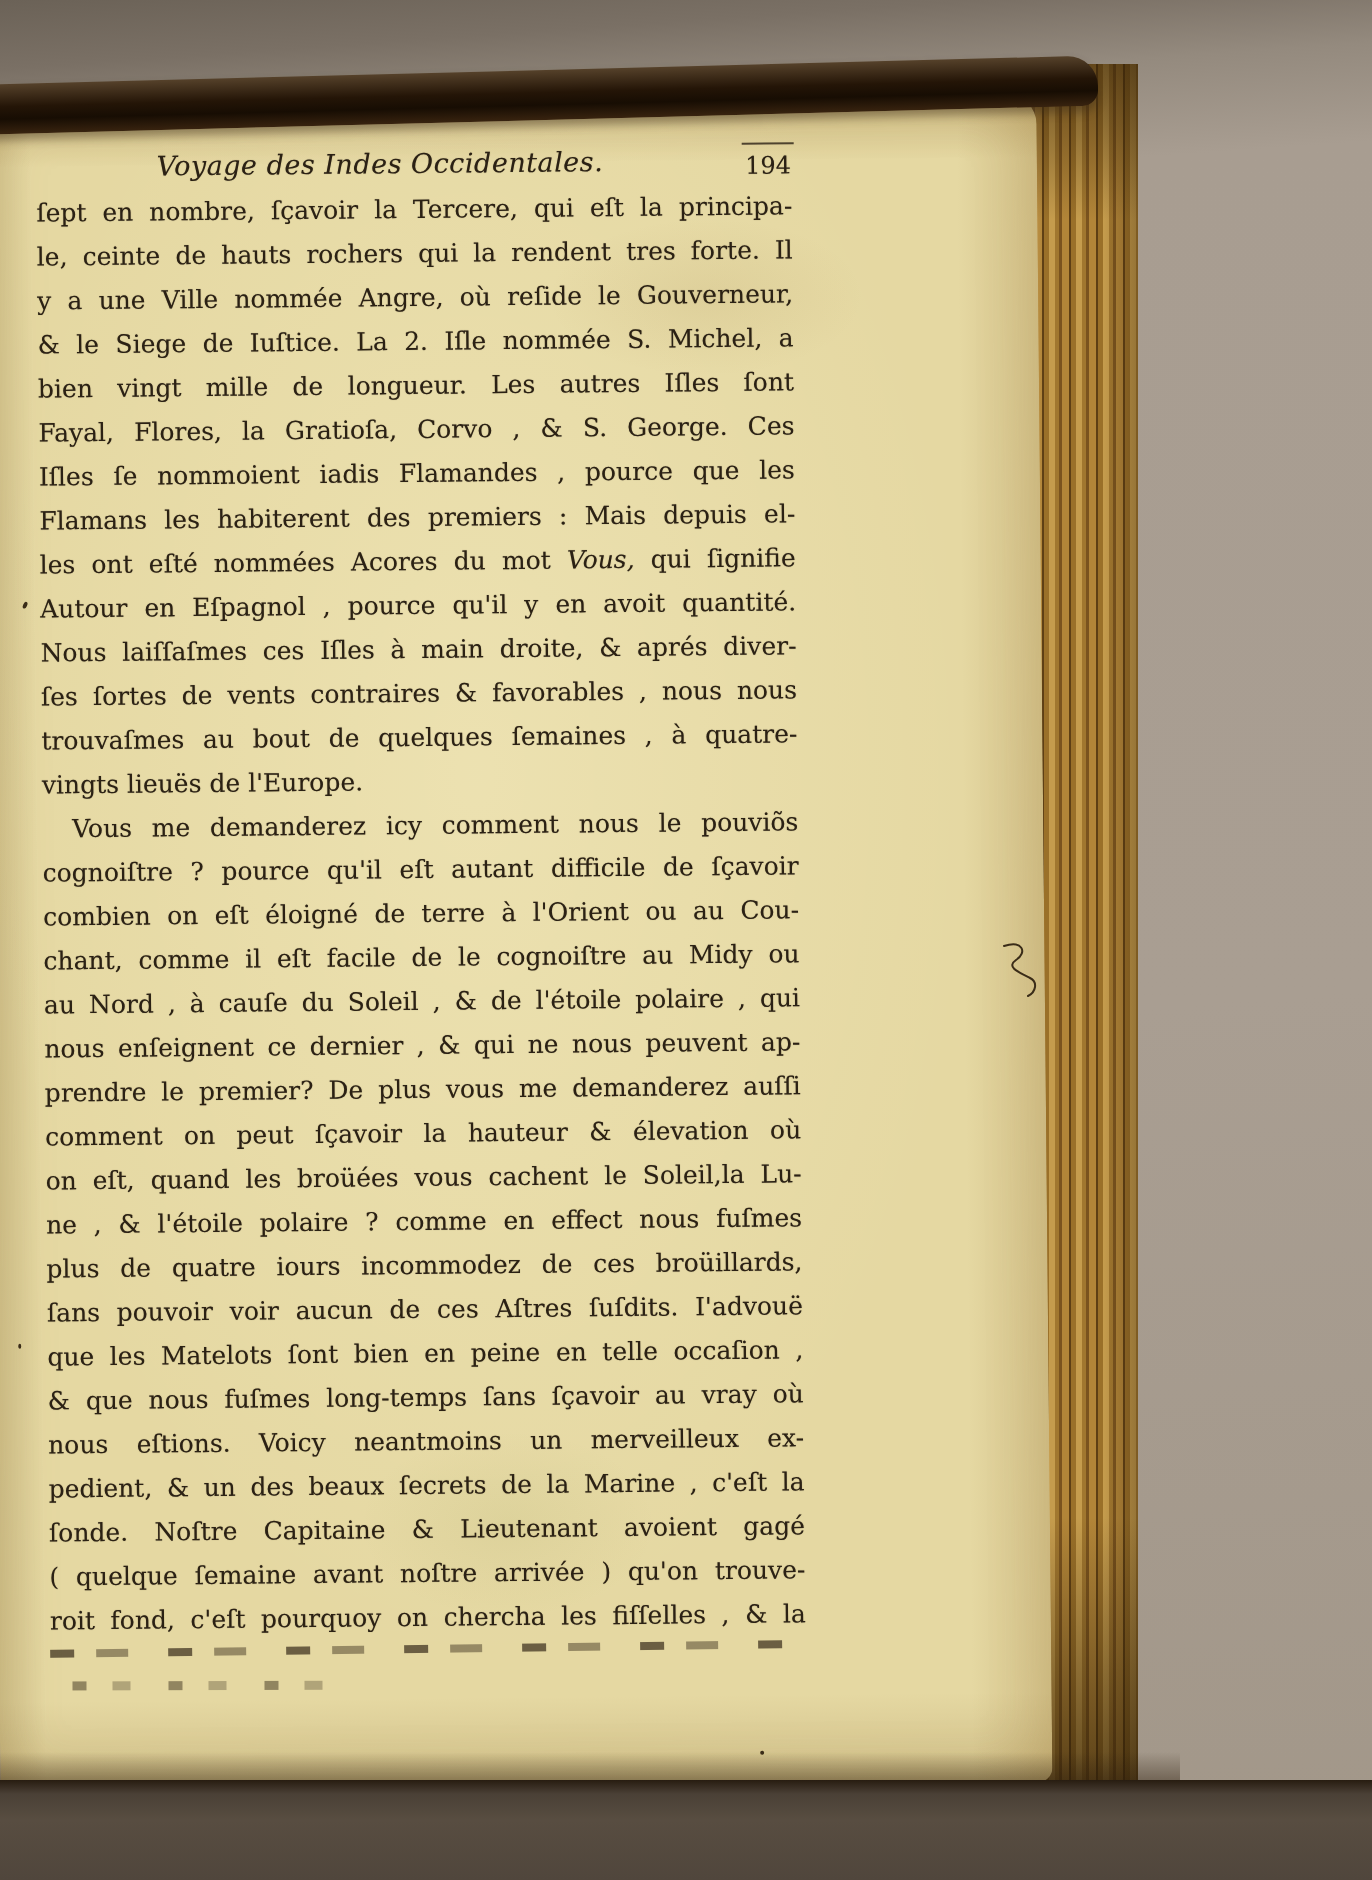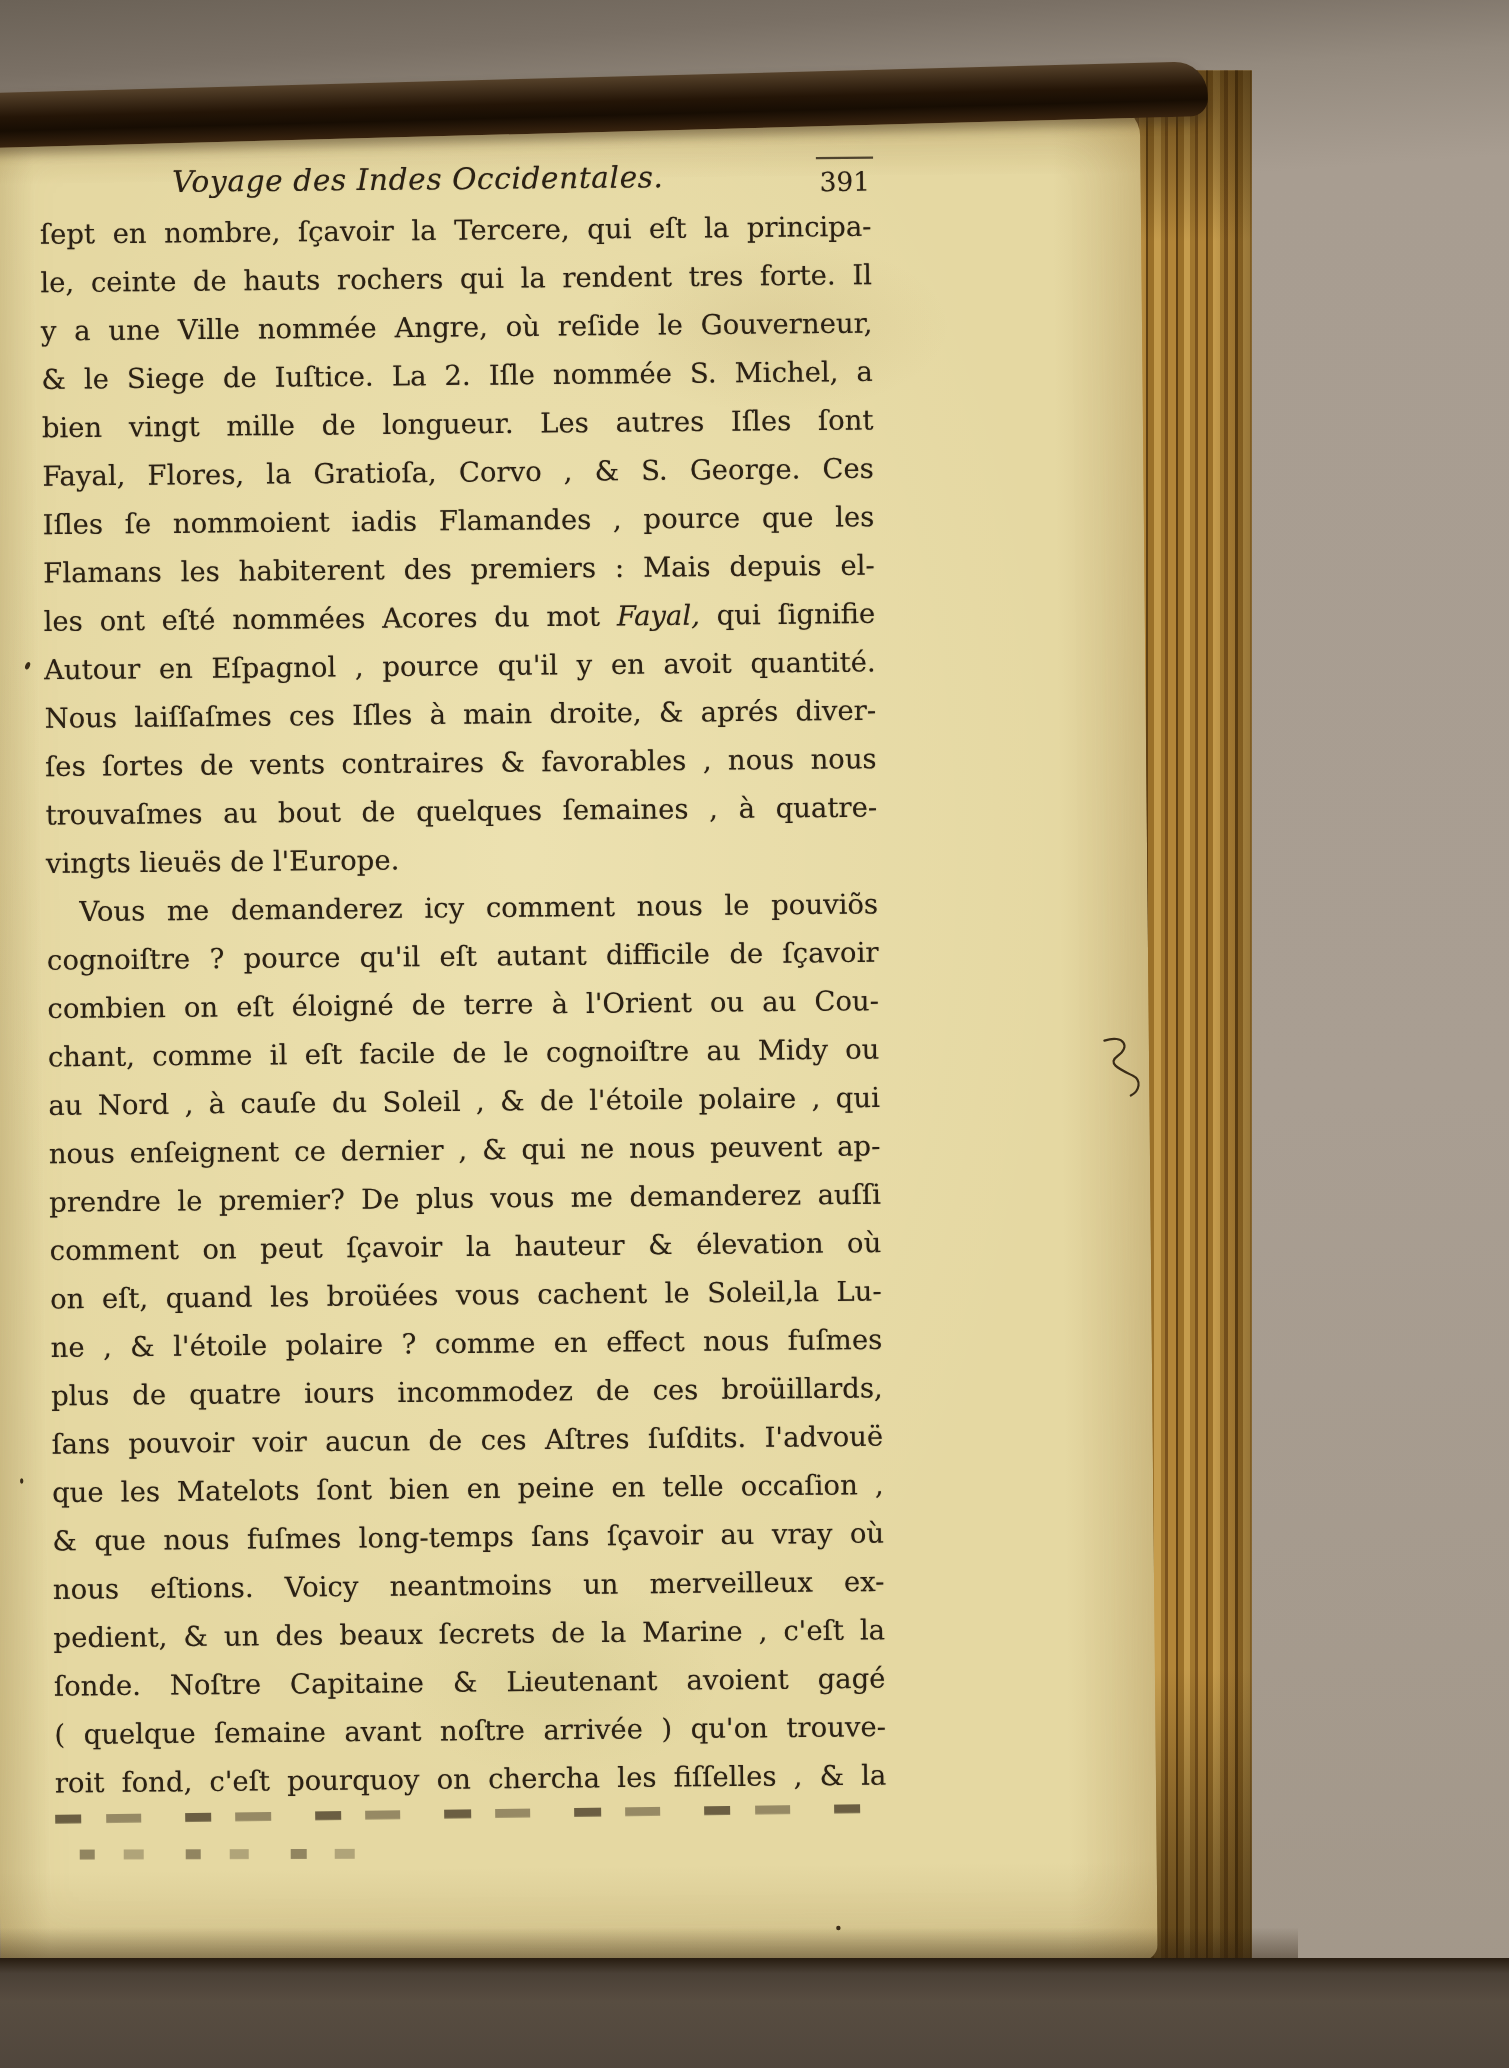--- a/index.html
+++ b/index.html
@@ -130,32 +130,32 @@
 <div class="top-edge"></div>
 
 <div class="page-wrap">
   <div class="paper"></div>
   <div class="stain s1"></div>
   <div class="stain s2"></div>
 
   <div class="text-col">
     <div class="header-row">
       <span class="header-title">Voyage des Indes Occidentales.</span>
-      <span class="pagenum">391</span>
+      <span class="pagenum">194</span>
     </div>
     <div class="lines" id="text-lines">
         <div class="line"><span>ſept en nombre, ſçavoir la Tercere, qui eſt la principa-</span></div>
         <div class="line"><span>le, ceinte de hauts rochers qui la rendent tres forte. Il</span></div>
         <div class="line"><span>y a une Ville nommée Angre, où reſide le Gouverneur,</span></div>
         <div class="line"><span>&amp; le Siege de Iuſtice. La 2. Iſle nommée S. Michel, a</span></div>
         <div class="line"><span>bien vingt mille de longueur. Les autres Iſles ſont</span></div>
         <div class="line"><span>Fayal, Flores, la Gratioſa, Corvo , &amp; S. George. Ces</span></div>
         <div class="line"><span>Iſles ſe nommoient iadis Flamandes , pource que les</span></div>
         <div class="line"><span>Flamans les habiterent des premiers : Mais depuis el-</span></div>
-        <div class="line"><span>les ont eſté nommées Acores du mot </span><span class="it">Fayal,</span><span> qui ſignifie</span></div>
+        <div class="line"><span>les ont eſté nommées Acores du mot </span><span class="it">Vous,</span><span> qui ſignifie</span></div>
         <div class="line"><span>Autour en Eſpagnol , pource qu'il y en avoit quantité.</span></div>
         <div class="line"><span>Nous laiſſaſmes ces Iſles à main droite, &amp; aprés diver-</span></div>
         <div class="line"><span>ſes ſortes de vents contraires &amp; favorables , nous nous</span></div>
         <div class="line"><span>trouvaſmes au bout de quelques ſemaines , à quatre-</span></div>
         <div class="line no-just"><span>vingts lieuës de l'Europe.</span></div>
         <div class="line indent"><span>Vous me demanderez icy comment nous le pouviõs</span></div>
         <div class="line"><span>cognoiſtre ? pource qu'il eſt autant difficile de ſçavoir</span></div>
         <div class="line"><span>combien on eſt éloigné de terre à l'Orient ou au Cou-</span></div>
         <div class="line"><span>chant, comme il eſt facile de le cognoiſtre au Midy ou</span></div>
         <div class="line"><span>au Nord , à cauſe du Soleil , &amp; de l'étoile polaire , qui</span></div>

